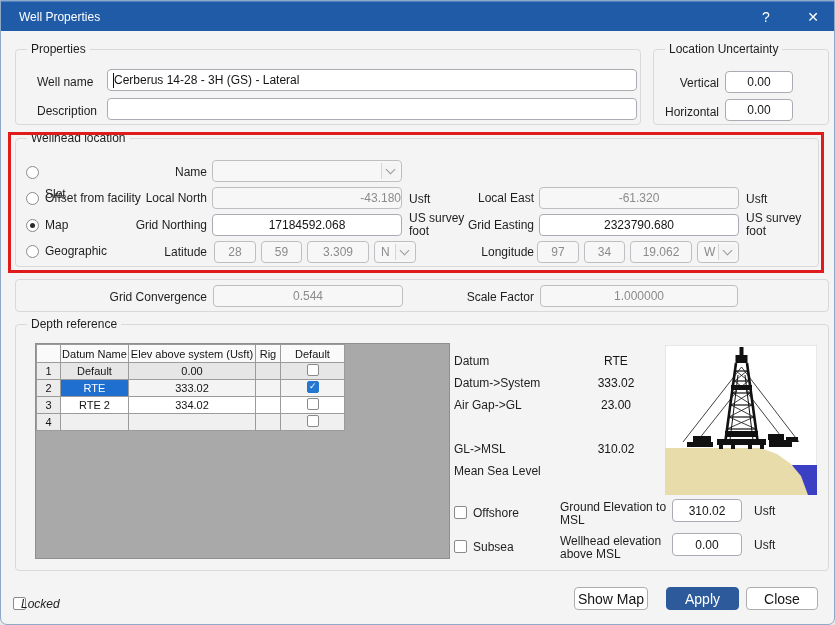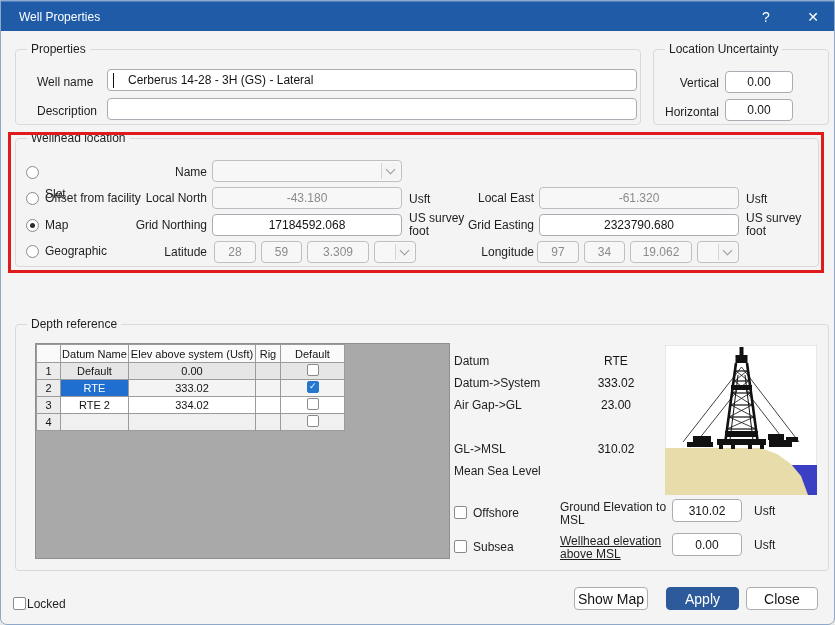--- a/index.html
+++ b/index.html
@@ -9,21 +9,21 @@
             border-top:1px solid #4f83c5;box-sizing:border-box;}
   .titlebar .title{position:absolute;left:18px;top:8px;color:#fff;font-size:12px;}
   .tbtn{position:absolute;top:7px;color:#fff;font-size:14px;width:20px;text-align:center;cursor:default;}
   .group{position:absolute;border:1px solid #d9d9d9;border-radius:4px;box-sizing:border-box;}
   .glabel{position:absolute;top:-8px;left:11px;background:#f4f4f4;padding:0 4px;font-size:12px;color:#1e1e1e;white-space:nowrap;}
   .lbl{position:absolute;font-size:12px;color:#1e1e1e;line-height:14px;white-space:nowrap;}
   .lblw{position:absolute;font-size:12px;color:#1e1e1e;line-height:13px;}
   .r{text-align:right;}
   .tb{position:absolute;border:1px solid #a9acb2;border-radius:4px;background:#fff;font-size:12px;color:#141414;
       display:flex;align-items:center;justify-content:center;box-sizing:border-box;overflow:hidden;}
-  .tb.left{justify-content:flex-start;padding-left:20px;}
+  .tb.left{justify-content:flex-start;padding-left:6px;}
   .tb.dis{background:#f7f7f7;color:#8b8b8b;border-color:#bdbfc3;}
   .dd{position:absolute;right:2px;top:2px;bottom:2px;width:17px;border-left:1px solid #d5d5d5;background:#f4f4f4;
       display:flex;align-items:center;justify-content:center;border-radius:0 3px 3px 0;}
   .chev{width:6px;height:6px;border-right:1.5px solid #9a9a9a;border-bottom:1.5px solid #9a9a9a;
         transform:rotate(45deg);margin-top:-3px;}
   .radio{position:absolute;width:13px;height:13px;border:1px solid #8a8a8a;border-radius:50%;background:#fff;box-sizing:border-box;}
   .radio.sel::after{content:"";display:block;width:5px;height:5px;margin:3px;border-radius:50%;background:#2b2b2b;}
   .cb{position:absolute;width:13px;height:13px;border:1px solid #8a8a8a;border-radius:2px;background:#fff;box-sizing:border-box;}
   .cbt{width:12px;height:12px;border:1px solid #8a8a8a;border-radius:2px;background:#fff;box-sizing:border-box;display:inline-block;}
   .cbt.checked{background:#2577cf;border-color:#2577cf;position:relative;}
@@ -95,21 +95,21 @@
 
     <span class="lbl r" style="left:60px;top:26px;width:131px;">Name</span>
     <div class="tb dis left" style="left:196px;top:21px;width:190px;height:22px;">
       <span></span>
       <span class="dd">
           <span class="chev"></span>
         </span>
     </div>
 
     <span class="lbl r" style="left:60px;top:52px;width:131px;">Local North</span>
-    <div class="tb dis" style="left:196px;top:48px;width:190px;height:22px;">
+    <div class="tb dis" style="left:196px;top:48px;width:190px;height:22px;justify-content:flex-end;">
       <span>-43.180</span>
     </div>
     <span class="lbl" style="left:393px;top:53px;">Usft</span>
 
     <span class="lbl r" style="left:320px;top:52px;width:198px;">Local East</span>
     <div class="tb dis" style="left:523px;top:48px;width:200px;height:22px;">
       <span>-61.320</span>
     </div>
     <span class="lbl" style="left:730px;top:53px;">Usft</span>
 
@@ -155,20 +155,30 @@
     <div class="tb dis left" style="left:681px;top:102px;width:42px;height:22px;">
       <span>W</span>
       <span class="dd">
           <span class="chev"></span>
         </span>
     </div>
   </div>
 
   <div class="redbox" style="left:7px;top:131px;width:816px;height:141px;"></div>
 
+  <div class="group" style="left:14px;top:278px;width:814px;height:33px;">
+    <span class="lbl r" style="left:30px;top:10px;width:161px;">Grid Convergence</span>
+    <div class="tb dis" style="left:197px;top:5px;width:190px;height:22px;">
+      <span>0.544</span>
+    </div>
+    <span class="lbl r" style="left:380px;top:10px;width:138px;">Scale Factor</span>
+    <div class="tb dis" style="left:524px;top:5px;width:198px;height:22px;">
+      <span>1.000000</span>
+    </div>
+  </div>
 
   <div class="group" style="left:14px;top:323px;width:814px;height:247px;">
     <span class="glabel">Depth reference</span>
 
     <div class="grayarea" style="left:19px;top:18px;width:415px;height:216px;">
       <table class="dt">
         <colgroup>
             <col style="width:24px">
             <col style="width:68px">
             <col style="width:127px">
@@ -276,29 +286,29 @@
     <span class="cb" style="left:438px;top:181px;"></span>
     <span class="lbl" style="left:457px;top:181px;">Offshore</span>
     <span class="lblw" style="left:544px;top:176px;width:118px;">Ground Elevation to MSL</span>
     <div class="tb" style="left:656px;top:174px;width:70px;height:23px;">
       <span>310.02</span>
     </div>
     <span class="lbl" style="left:738px;top:179px;">Usft</span>
 
     <span class="cb" style="left:438px;top:215px;"></span>
     <span class="lbl" style="left:457px;top:215px;">Subsea</span>
-    <span class="lblw" style="left:544px;top:210px;width:118px;text-decoration:underline;">Wellhead elevation above MSL</span>
+    <span class="lblw" style="left:544px;top:210px;width:118px;">Wellhead elevation above MSL</span>
     <div class="tb" style="left:656px;top:208px;width:70px;height:23px;">
       <span>0.00</span>
     </div>
     <span class="lbl" style="left:738px;top:213px;">Usft</span>
   </div>
 
   <span class="cb" style="left:12px;top:596px;"></span>
-  <span class="lbl" style="left:26px;top:596px;">Locked</span>
+  <span class="lbl" style="left:20px;top:596px;font-style:italic;">Locked</span>
   <div class="btn" style="left:573px;top:586px;width:74px;height:23px;">
     <span>Show Map</span>
   </div>
   <div class="btn primary" style="left:665px;top:586px;width:73px;height:23px;">
     <span>Apply</span>
   </div>
   <div class="btn" style="left:745px;top:586px;width:72px;height:23px;">
     <span>Close</span>
   </div>
 

